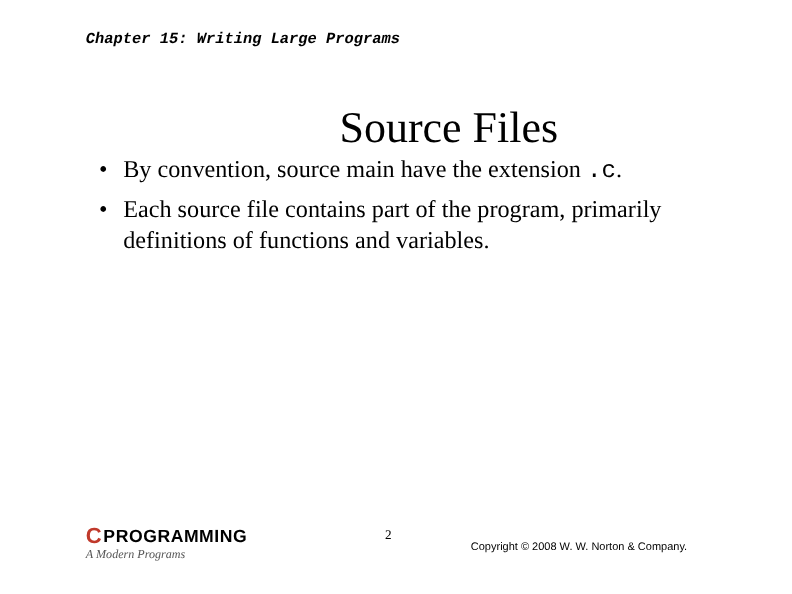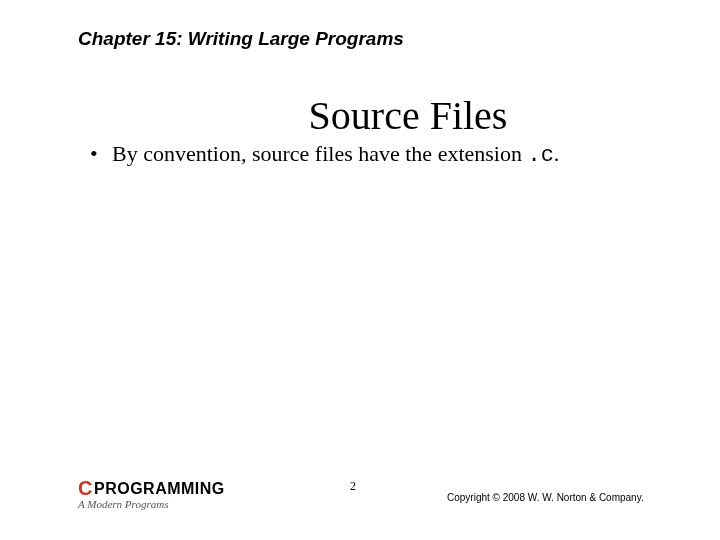--- a/index.html
+++ b/index.html
@@ -1,46 +1,49 @@
 <!DOCTYPE html>
 <html><head>
 <meta charset="utf-8">
 <style>
   * { margin: 0; padding: 0; box-sizing: border-box; }
   html, body { width: 720px; height: 540px; background: #fff; font-family: "Times New Roman", Times, serif; color: #000; }
   .slide { position: relative; width: 720px; height: 540px; }
-  .chapter { position: absolute; top: 28px; left: 78px; font-family: Liberation Sans, sans-serif; font-weight: bold; font-style: italic; font-size: 19px; }
+  .chapter { position: absolute; top: 28px; left: 78px; font-family: Liberation Mono, monospace; font-weight: bold; font-style: italic; font-size: 14px; }
   .title { position: absolute; top: 92px; left: 0; width: 720px; text-align: center; font-size: 40px; margin-left: 48px; }
   .content { position: absolute; top: 140px; left: 90px; width: 560px; font-size: 22px; line-height: 1.28; }
   .content ul { list-style: none; }
   .content li { position: relative; padding-left: 22px; margin-bottom: 6px; }
   .content li::before { content: "•"; position: absolute; left: 0; top: 0; }
   .ital { font-style: italic; }
   .mono { font-family: "Courier New", Courier, monospace; }
   .footer { position: absolute; bottom: 24px; left: 0; width: 720px; height: 46px; }
   .logo { position: absolute; left: 78px; bottom: 6px; }
   .logo-top { display: flex; align-items: center; font-family: Arial, Helvetica, sans-serif; font-weight: 900; font-size: 16px; letter-spacing: 0.5px; }
   .logo-c { color: #c0392b; font-size: 20px; margin-right: 1px; font-weight: 900; }
   .logo-sub { font-family: "Times New Roman", serif; font-style: italic; font-size: 11px; color: #555; margin-top: -2px; }
   .pagenum { position: absolute; left: 350px; bottom: 22px; font-family: "Times New Roman", serif; font-size: 12px; }
-  .copyright { position: absolute; left: 447px; bottom: 12px; font-family: Arial, Helvetica, sans-serif; font-size: 10px; line-height: 1.3; }
+  .copyright { position: absolute; left: 428px; bottom: 12px; font-family: Arial, Helvetica, sans-serif; font-size: 10px; line-height: 1.3; }
 </style>
 </head>
 <body>
 
 <div class="slide">
 
   <div class="chapter">Chapter 15: Writing Large Programs</div>
 
   <div class="title">Source Files</div>
 
   <div class="content">
     <ul>
       <li>
-        <span>By convention, source files have the extension </span><span class="mono">.c</span><span>.</span>
+        <span>By convention, source main have the extension </span><span class="mono">.c</span><span>.</span>
+      </li>
+      <li>
+        <span>Each source file contains part of the program, primarily definitions of functions and variables.</span>
       </li>
     </ul>
   </div>
 
   <div class="footer">
     <div class="logo">
       <div class="logo-top">
         <span class="logo-c">C</span>
           <span>PROGRAMMING</span>
       </div>

